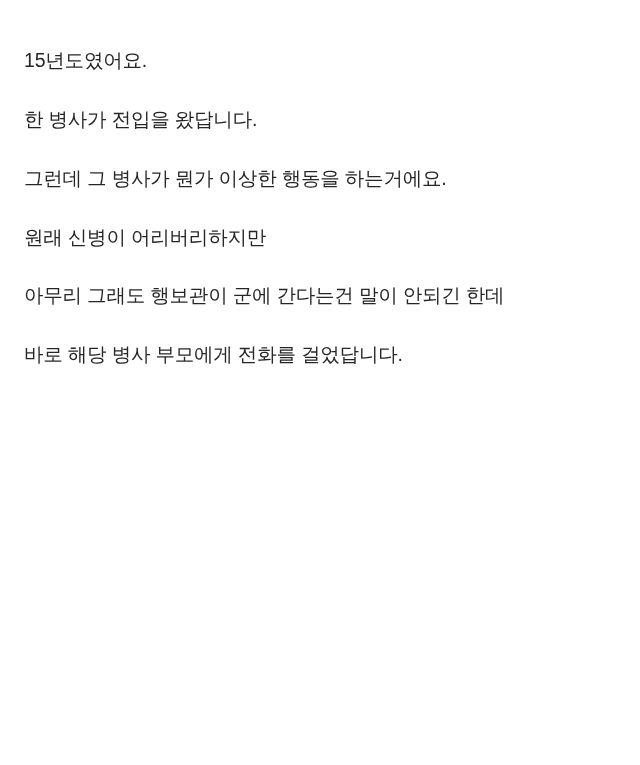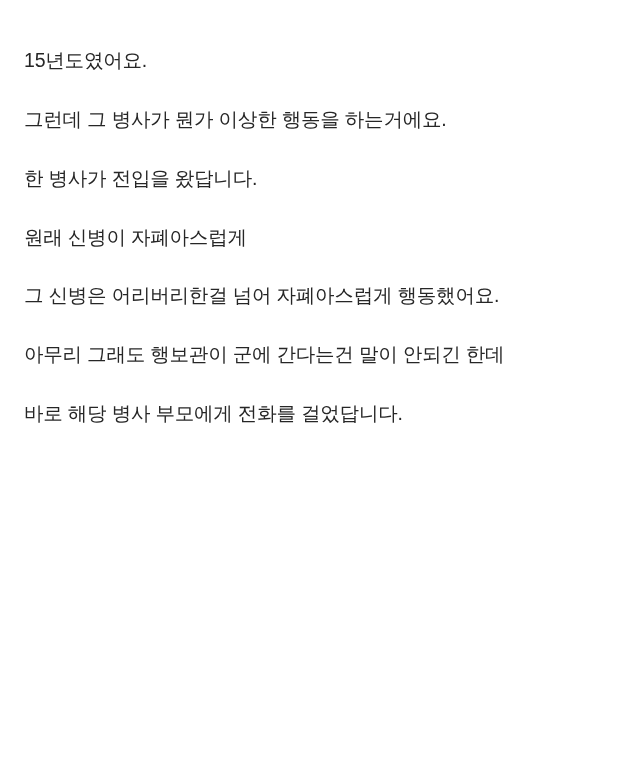--- a/index.html
+++ b/index.html
@@ -37,19 +37,18 @@
   }
   .para:last-child {
     margin-bottom: 0;
   }
 </style>
 </head>
 <body>
 
 <div class="page">
   <p class="para">15년도였어요.</p>
+  <p class="para">한 병사가 전입을 왔답니다.</p>
   <p class="para">그런데 그 병사가 뭔가 이상한 행동을 하는거에요.</p>
-  <p class="para">한 병사가 전입을 왔답니다.</p>
-  <p class="para">원래 신병이 자폐아스럽게</p>
-  <p class="para">그 신병은 어리버리한걸 넘어 자폐아스럽게 행동했어요.</p>
+  <p class="para">원래 신병이 어리버리하지만</p>
   <p class="para">아무리 그래도 행보관이 군에 간다는건 말이 안되긴 한데</p>
   <p class="para">바로 해당 병사 부모에게 전화를 걸었답니다.</p>
 </div>
 
 </body></html>

